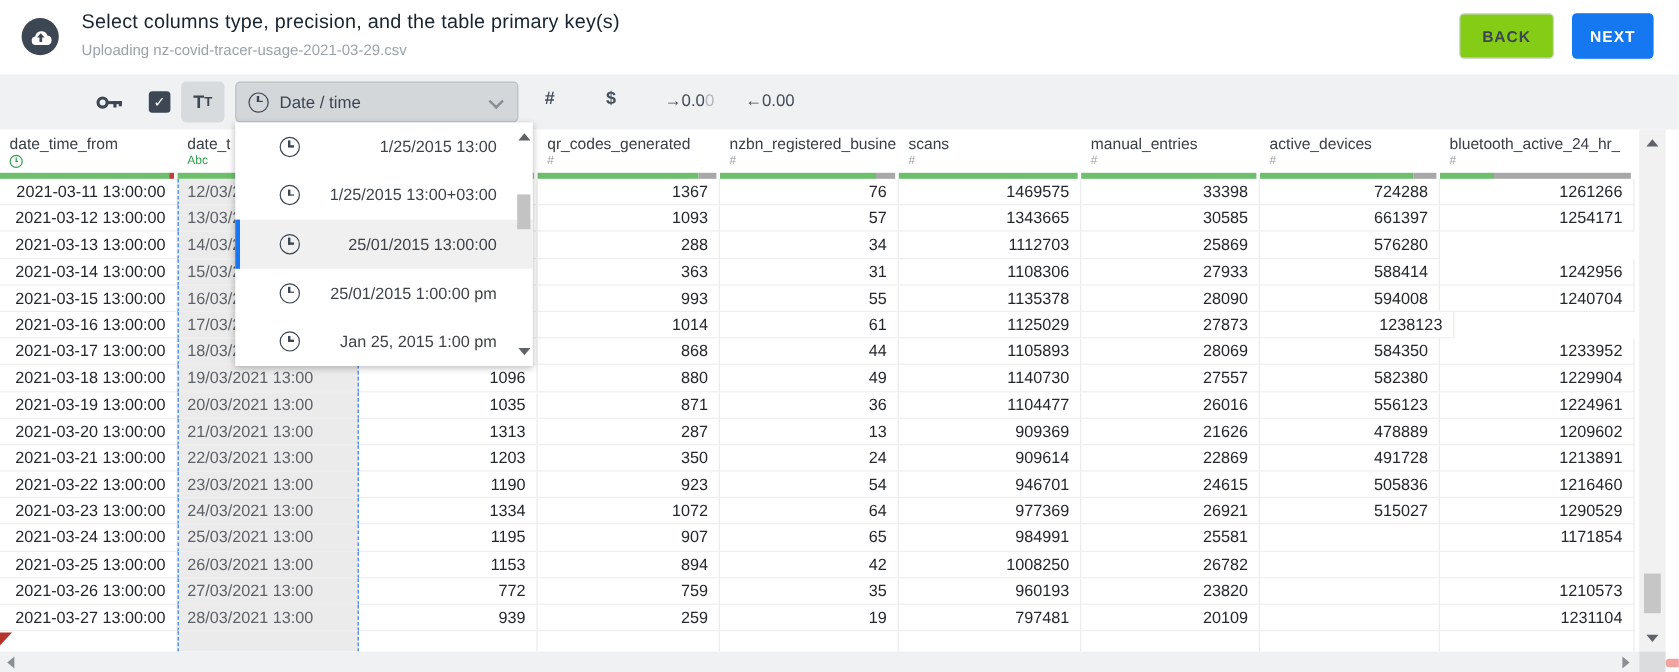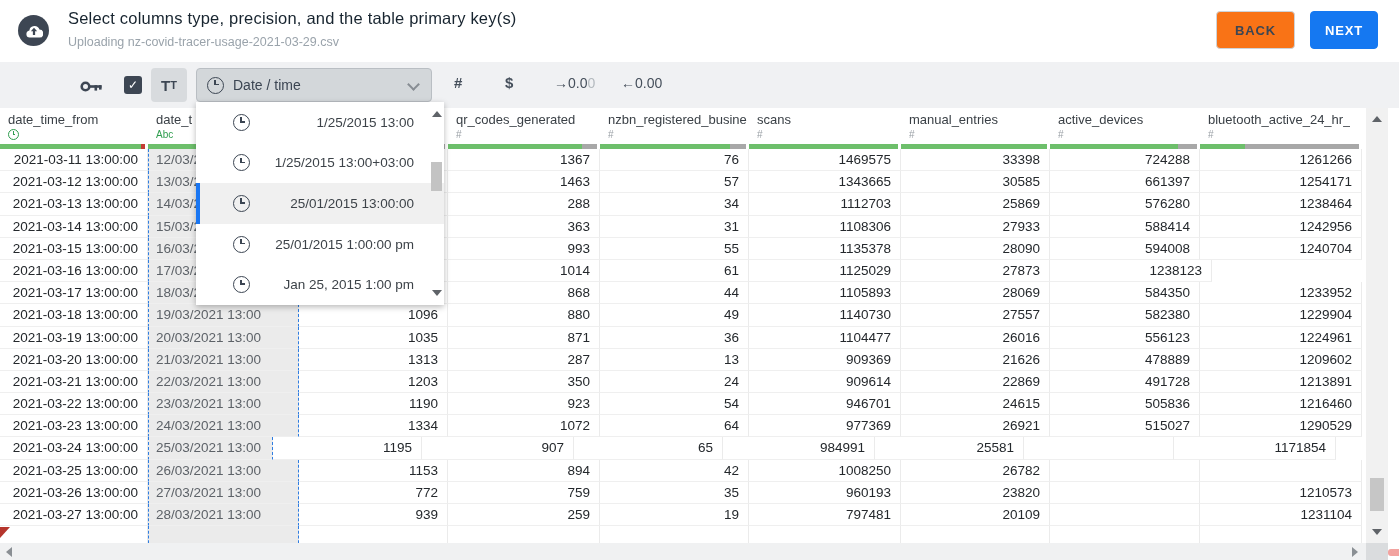--- a/index.html
+++ b/index.html
@@ -6,21 +6,21 @@
   html,body { width:1399px; height:560px; }
   body { font-family:"Liberation Sans", sans-serif; background:#fff; position:relative; overflow:hidden; }
   .page { position:absolute; inset:0; width:1399px; height:560px; background:#fff; }
 
   
   .hdr { position:absolute; left:0; top:0; width:1399px; height:62px; background:#fff; }
   .upload-badge { position:absolute; left:18px; top:15px; width:31px; height:31px; border-radius:50%; background:#3d4653; display:flex; align-items:center; justify-content:center; }
   .hdr-title { position:absolute; left:68px; top:9px; font-size:16.5px; color:#17242f; font-weight:500; letter-spacing:.2px; }
   .hdr-sub { position:absolute; left:68px; top:35px; font-size:12.5px; color:#9aa3ab; font-weight:500; }
   .btn { position:absolute; top:11px; height:38px; border-radius:4px; font-size:13px; font-weight:700; letter-spacing:.8px; display:flex; align-items:center; justify-content:center; cursor:pointer; }
-  .btn-back { left:1216px; width:79px; background:#f97316; border:1px solid #ced3d8; color:#3c4653; }
+  .btn-back { left:1216px; width:79px; background:#84cc16; border:1px solid #ced3d8; color:#3c4653; }
   .btn-next { left:1310px; width:68px; background:#1578f1; border:1px solid #1578f1; color:#fff; }
 
   
   .tbar { position:absolute; left:0; top:62px; width:1399px; height:46px; background:#f0f1f3; }
   .key-ic { position:absolute; left:80px; top:17px; }
   .chk { position:absolute; left:124px; top:14px; width:18px; height:18px; background:#3d4653; border-radius:3px; color:#fff; font-size:12px; display:flex; align-items:center; justify-content:center; }
   .tt-btn { position:absolute; left:151px; top:6px; width:36px; height:34px; background:#d8dbde; border-radius:4px; color:#3c4653; font-weight:700; font-size:15px; display:flex; align-items:center; justify-content:center; }
   .tt-btn .sm { font-size:11px; }
   .sel { position:absolute; left:196px; top:6px; width:236px; height:34px; background:#d3d7da; border:1px solid #b9bec3; border-radius:4px; display:flex; align-items:center; }
   .sel-label { font-size:14px; color:#3b4552; margin-left:9px; }
@@ -202,37 +202,36 @@
         <div class="tcell" style="width: 149px;">76</div>
         <div class="tcell" style="width: 152px;">1469575</div>
         <div class="tcell" style="width: 149px;">33398</div>
         <div class="tcell" style="width: 150px;">724288</div>
         <div class="tcell" style="width: 162px;">1261266</div>
       </div>
       <div class="trow">
         <div class="tcell" style="width: 148px;">2021-03-12 13:00:00</div>
         <div class="tcell c2" style="width: 151px;">13/03/2021 13:00</div>
         <div class="tcell" style="width: 149px;"></div>
-        <div class="tcell" style="width: 152px;">1463</div>
+        <div class="tcell" style="width: 152px;">1093</div>
         <div class="tcell" style="width: 149px;">57</div>
         <div class="tcell" style="width: 152px;">1343665</div>
         <div class="tcell" style="width: 149px;">30585</div>
         <div class="tcell" style="width: 150px;">661397</div>
         <div class="tcell" style="width: 162px;">1254171</div>
       </div>
       <div class="trow">
         <div class="tcell" style="width: 148px;">2021-03-13 13:00:00</div>
         <div class="tcell c2" style="width: 151px;">14/03/2021 13:00</div>
         <div class="tcell" style="width: 149px;"></div>
         <div class="tcell" style="width: 152px;">288</div>
         <div class="tcell" style="width: 149px;">34</div>
         <div class="tcell" style="width: 152px;">1112703</div>
         <div class="tcell" style="width: 149px;">25869</div>
         <div class="tcell" style="width: 150px;">576280</div>
-        <div class="tcell" style="width: 162px;">1238464</div>
       </div>
       <div class="trow">
         <div class="tcell" style="width: 148px;">2021-03-14 13:00:00</div>
         <div class="tcell c2" style="width: 151px;">15/03/2021 13:00</div>
         <div class="tcell" style="width: 149px;"></div>
         <div class="tcell" style="width: 152px;">363</div>
         <div class="tcell" style="width: 149px;">31</div>
         <div class="tcell" style="width: 152px;">1108306</div>
         <div class="tcell" style="width: 149px;">27933</div>
         <div class="tcell" style="width: 150px;">588414</div>
@@ -331,21 +330,21 @@
         <div class="tcell" style="width: 149px;">1334</div>
         <div class="tcell" style="width: 152px;">1072</div>
         <div class="tcell" style="width: 149px;">64</div>
         <div class="tcell" style="width: 152px;">977369</div>
         <div class="tcell" style="width: 149px;">26921</div>
         <div class="tcell" style="width: 150px;">515027</div>
         <div class="tcell" style="width: 162px;">1290529</div>
       </div>
       <div class="trow">
         <div class="tcell" style="width: 148px;">2021-03-24 13:00:00</div>
-        <div class="tcell c2" style="width: 125px;">25/03/2021 13:00</div>
+        <div class="tcell c2" style="width: 151px;">25/03/2021 13:00</div>
         <div class="tcell" style="width: 149px;">1195</div>
         <div class="tcell" style="width: 152px;">907</div>
         <div class="tcell" style="width: 149px;">65</div>
         <div class="tcell" style="width: 152px;">984991</div>
         <div class="tcell" style="width: 149px;">25581</div>
         <div class="tcell" style="width: 150px;"></div>
         <div class="tcell" style="width: 162px;">1171854</div>
       </div>
       <div class="trow">
         <div class="tcell" style="width: 148px;">2021-03-25 13:00:00</div>

